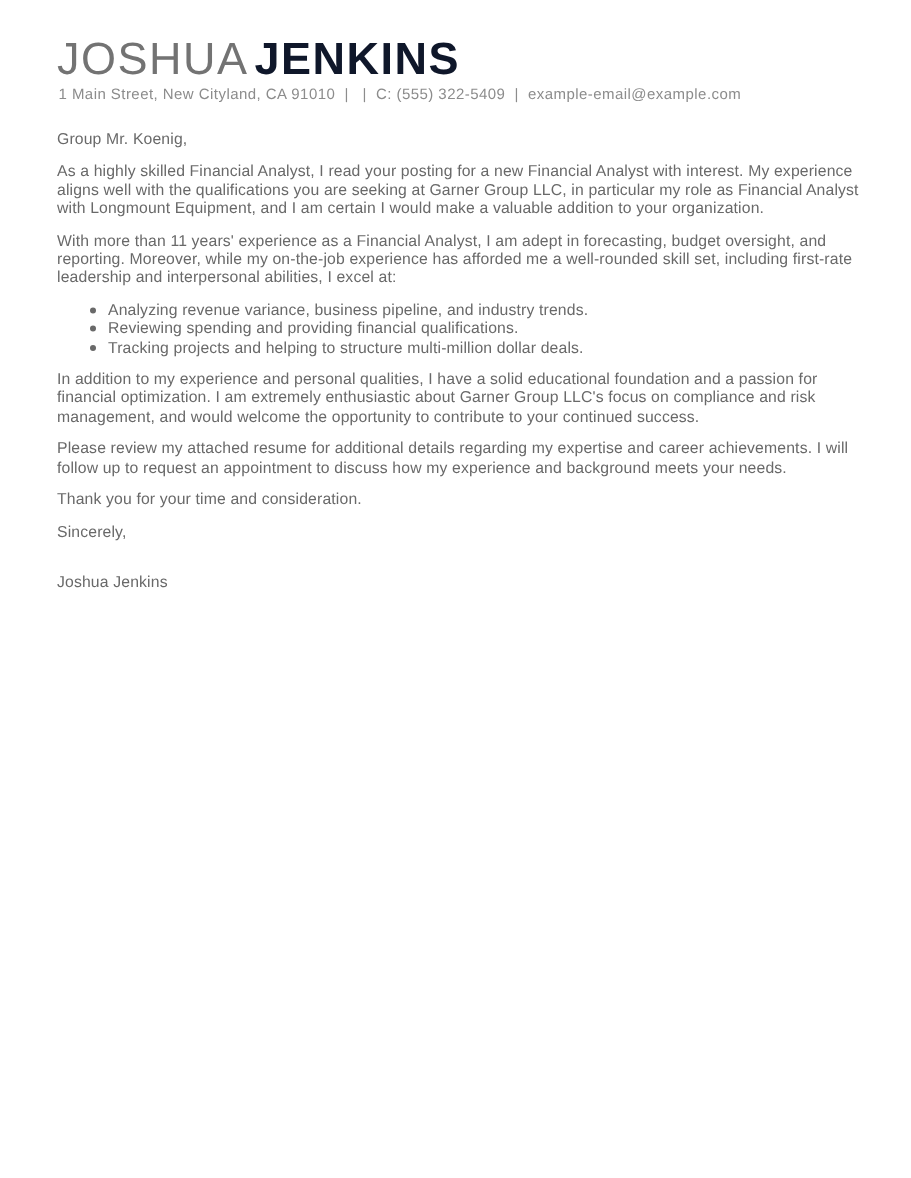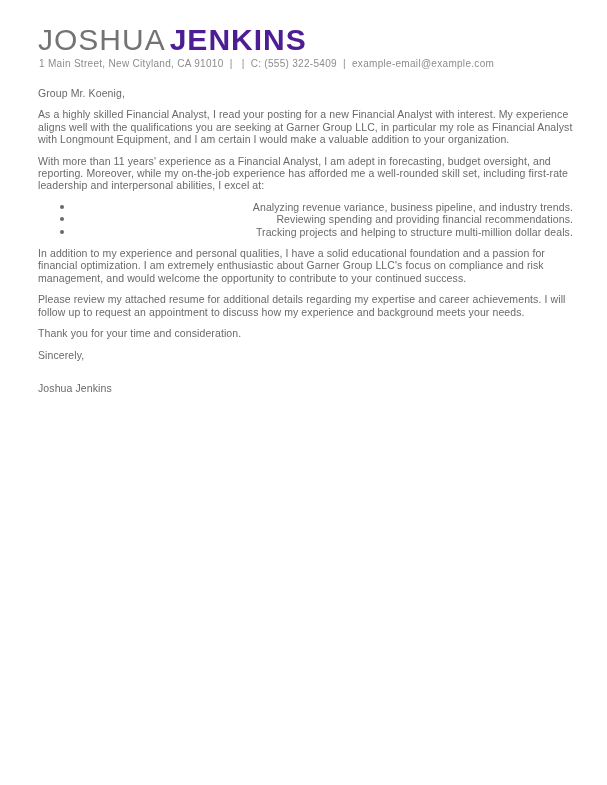--- a/index.html
+++ b/index.html
@@ -22,21 +22,21 @@
     font-size: 30px;
     line-height: 31px;
     letter-spacing: 1px;
     white-space: nowrap;
   }
   .name-first {
     color: #737373;
     font-weight: 400;
   }
   .name-last {
-    color: #4c1d95;
+    color: #0f172a;
     font-weight: 700;
     margin-left: 4px;
   }
   .contact-line {
     margin: 0 0 0 1px;
     font-size: 10px;
     line-height: 12px;
     letter-spacing: 0.3px;
     color: #8c8c8c;
     white-space: nowrap;
@@ -51,21 +51,20 @@
     letter-spacing: 0.1px;
     color: #696969;
   }
   .letter-body p {
     margin: 0 0 9px 0;
   }
   .skills-list {
     margin: 0 0 9px 0;
     padding: 0 0 0 22px;
     list-style: none;
-    text-align: right;
   }
   .skills-list li {
     position: relative;
     padding-left: 12px;
     line-height: 12.4px;
   }
   .skills-list li .bullet-dot {
     position: absolute;
     left: 0;
     top: 4px;
@@ -100,21 +99,21 @@
   <div class="letter-body">
 
     <p>Group Mr. Koenig,</p>
 
     <p>As a highly skilled Financial Analyst, I read your posting for a new Financial Analyst with interest. My experience aligns well with the qualifications you are seeking at Garner Group LLC, in particular my role as Financial Analyst with Longmount Equipment, and I am certain I would make a valuable addition to your organization.</p>
 
     <p>With more than 11 years' experience as a Financial Analyst, I am adept in forecasting, budget oversight, and reporting. Moreover, while my on-the-job experience has afforded me a well-rounded skill set, including first-rate leadership and interpersonal abilities, I excel at:</p>
 
     <ul class="skills-list">
       <li><span class="bullet-dot"></span><span>Analyzing revenue variance, business pipeline, and industry trends.</span></li>
-      <li><span class="bullet-dot"></span><span>Reviewing spending and providing financial recommendations.</span></li>
+      <li><span class="bullet-dot"></span><span>Reviewing spending and providing financial qualifications.</span></li>
       <li><span class="bullet-dot"></span><span>Tracking projects and helping to structure multi-million dollar deals.</span></li>
     </ul>
 
     <p>In addition to my experience and personal qualities, I have a solid educational foundation and a passion for financial optimization. I am extremely enthusiastic about Garner Group LLC's focus on compliance and risk management, and would welcome the opportunity to contribute to your continued success.</p>
 
     <p>Please review my attached resume for additional details regarding my expertise and career achievements. I will follow up to request an appointment to discuss how my experience and background meets your needs.</p>
 
     <p>Thank you for your time and consideration.</p>
 
     <p class="closing-line">Sincerely,</p>

